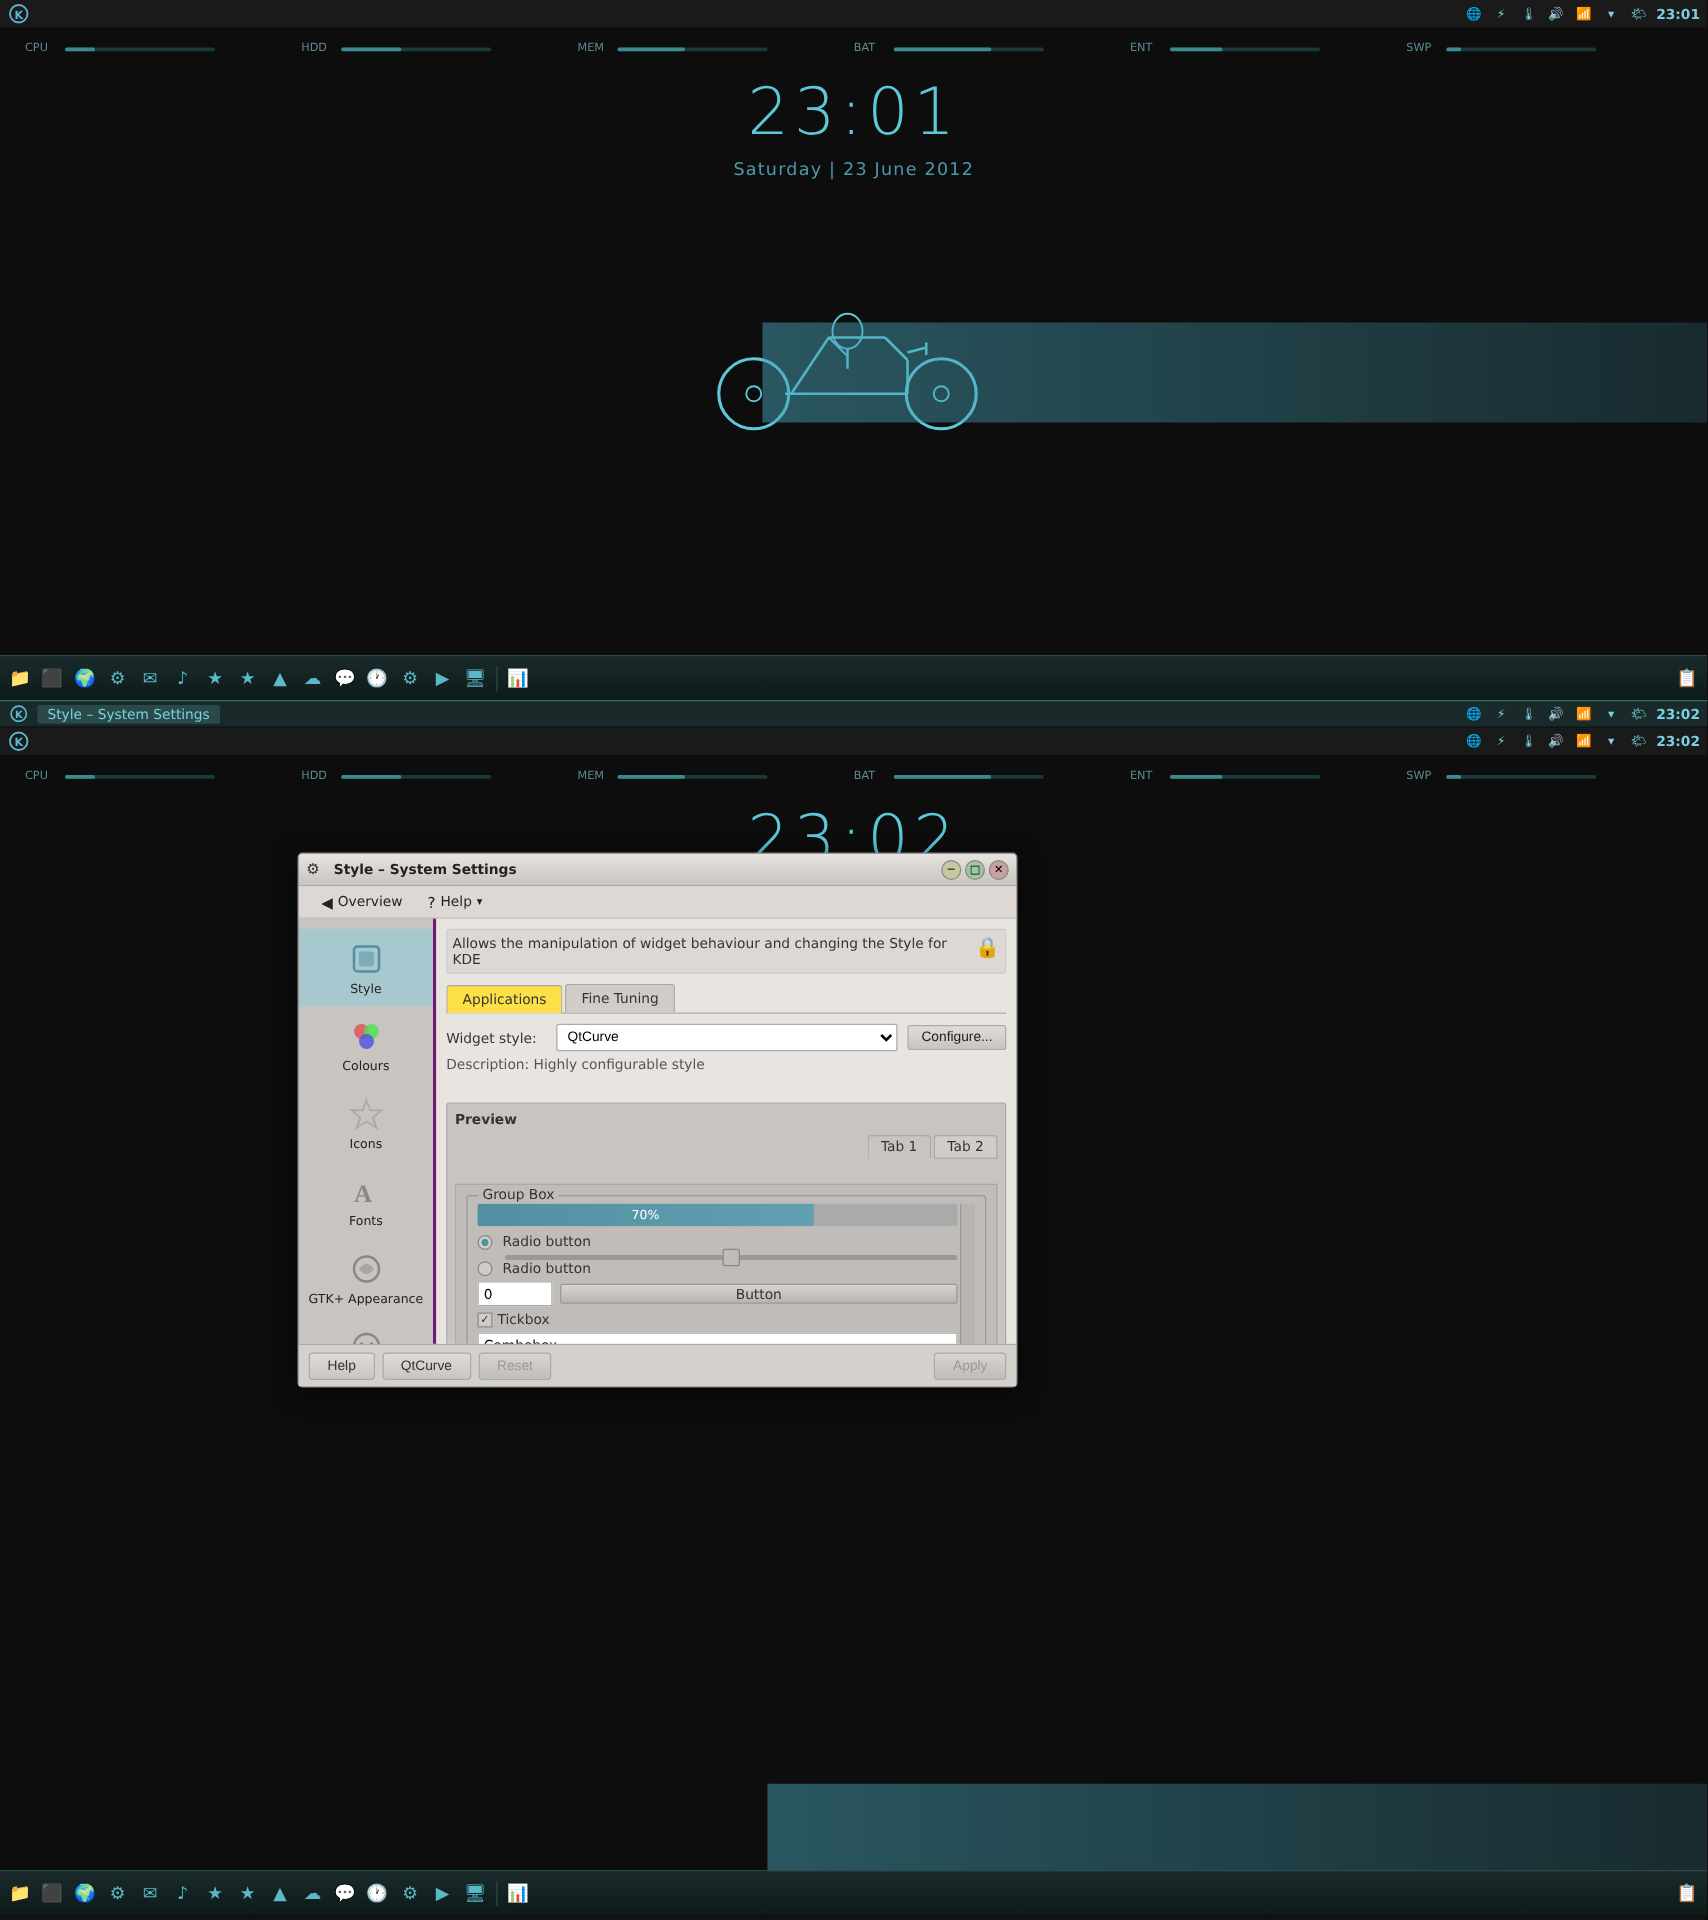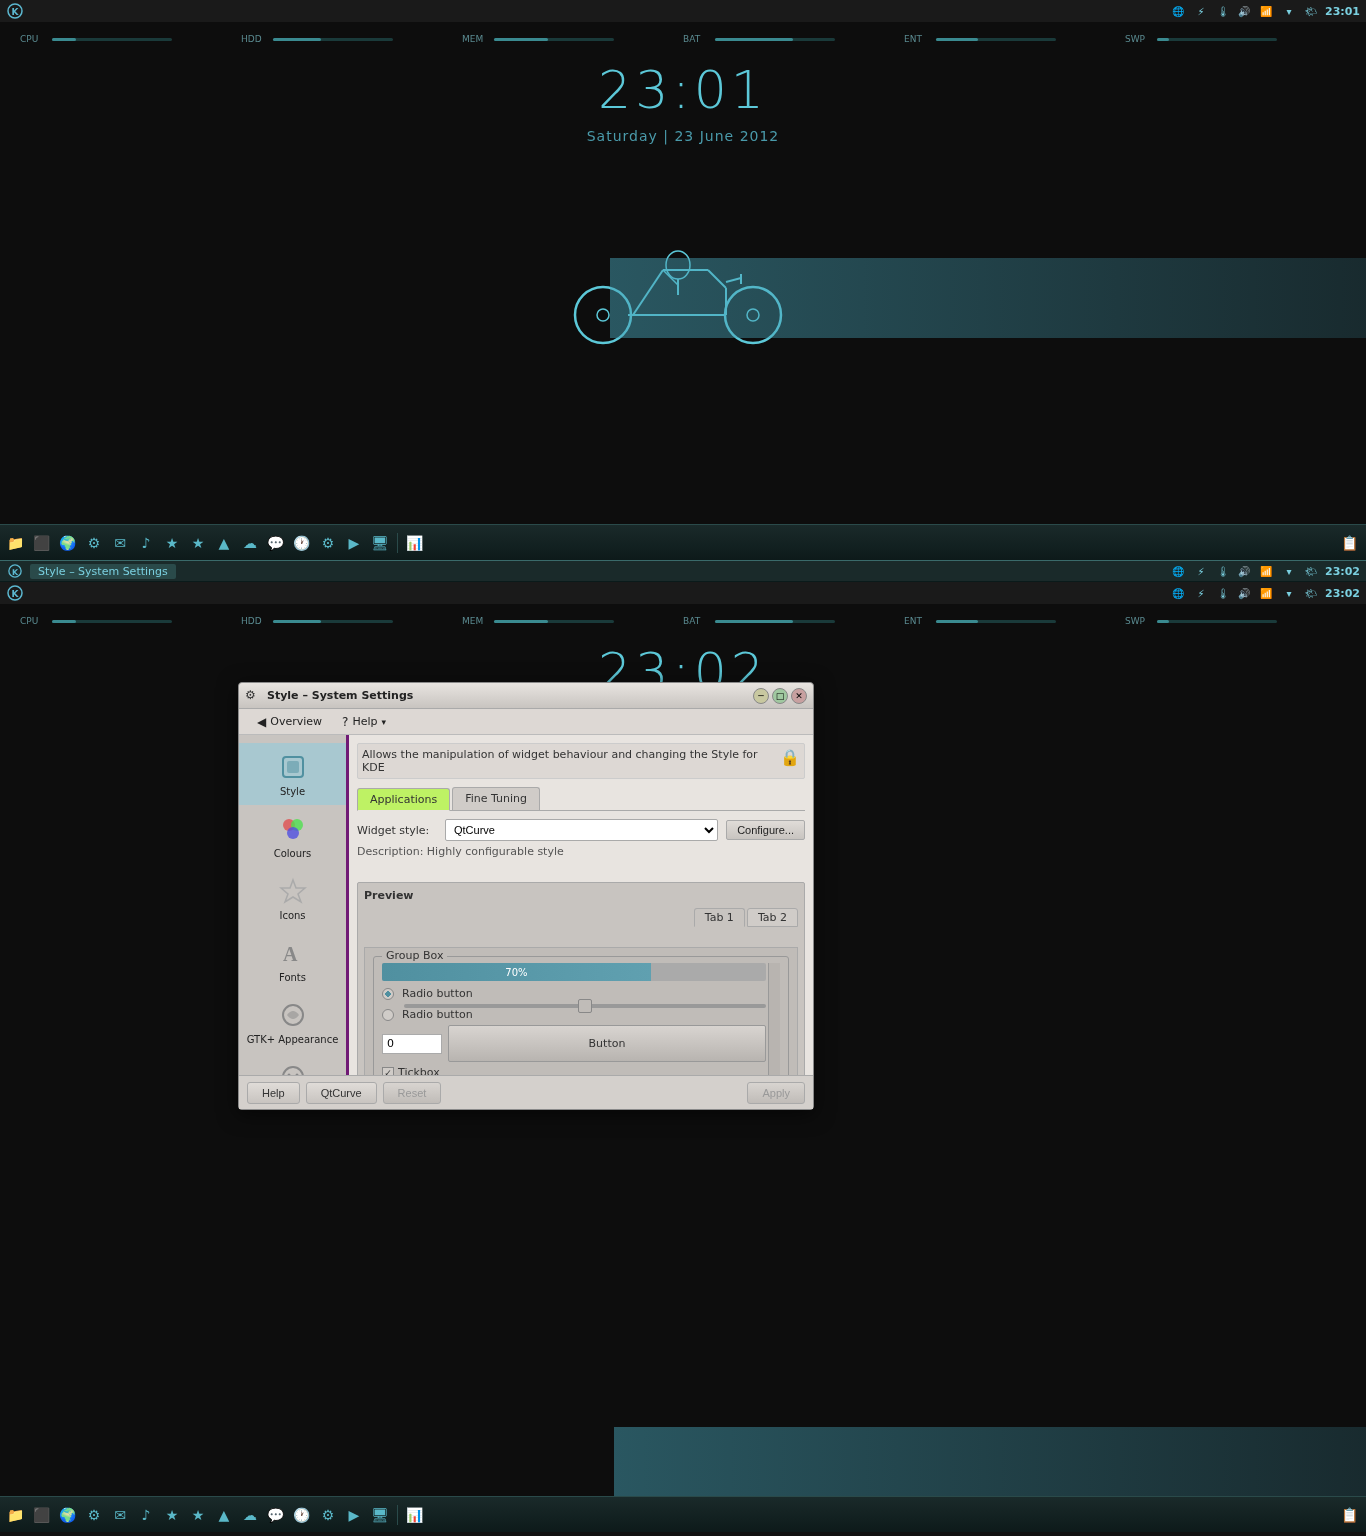--- a/index.html
+++ b/index.html
@@ -367,21 +367,21 @@
       font-size: 11px;
       color: #333;
       cursor: pointer;
       background: #d0ccc8;
       border: 1px solid #aaa;
       border-bottom: none;
       border-radius: 3px 3px 0 0;
       margin-right: 2px;
     }
     .tab-btn.active {
-      background: #bef264;
+      background: #fde047;
       border-bottom: 1px solid #e8e4e0;
       position: relative;
       top: 1px;
     }
 
     
     .widget-style-row {
       display: flex;
       align-items: center;
       gap: 8px;
@@ -551,21 +551,21 @@
       height: 20px;
       background: white;
       border: 1px solid #aaa;
       font-size: 11px;
       padding: 0 4px;
       display: flex;
       align-items: center;
     }
     .preview-button {
       flex: 1;
-      height: 37px;
+      height: 16px;
       background: linear-gradient(to bottom, #d8d4d0, #b8b4b0);
       border: 1px solid #999;
       font-size: 11px;
       color: #333;
       display: flex;
       align-items: center;
       justify-content: center;
       border-radius: 2px;
     }
     .preview-checkbox-row {

